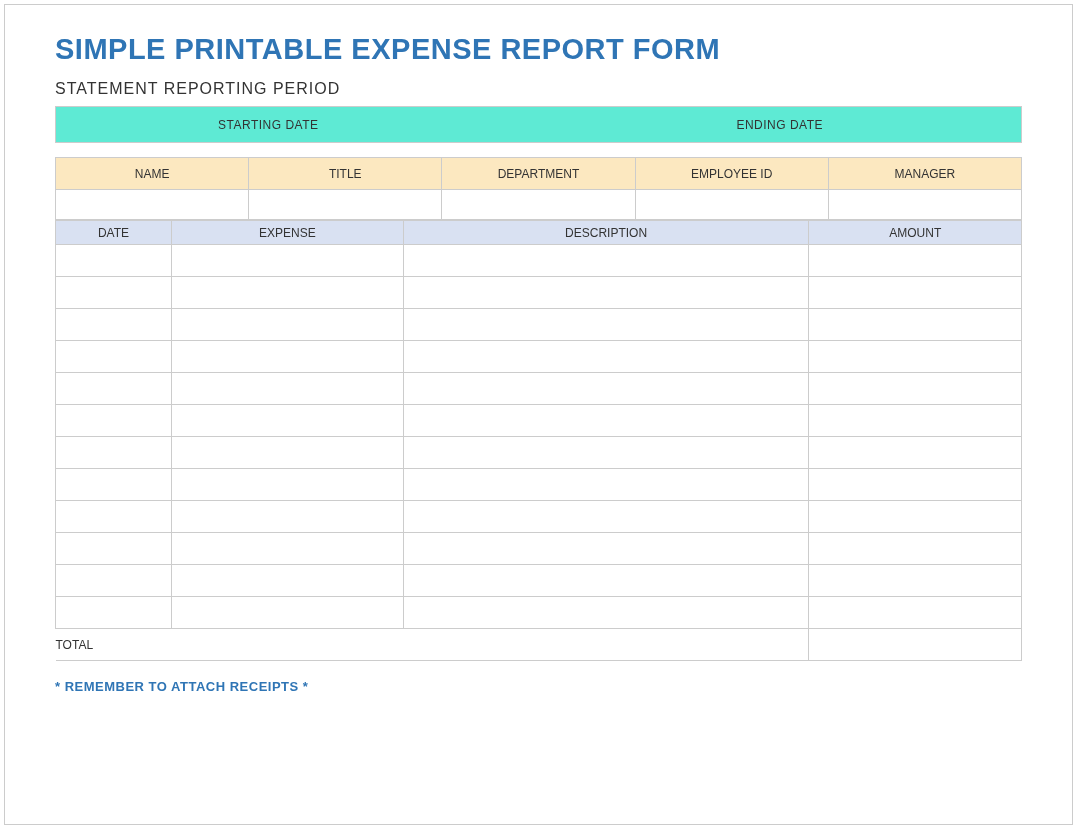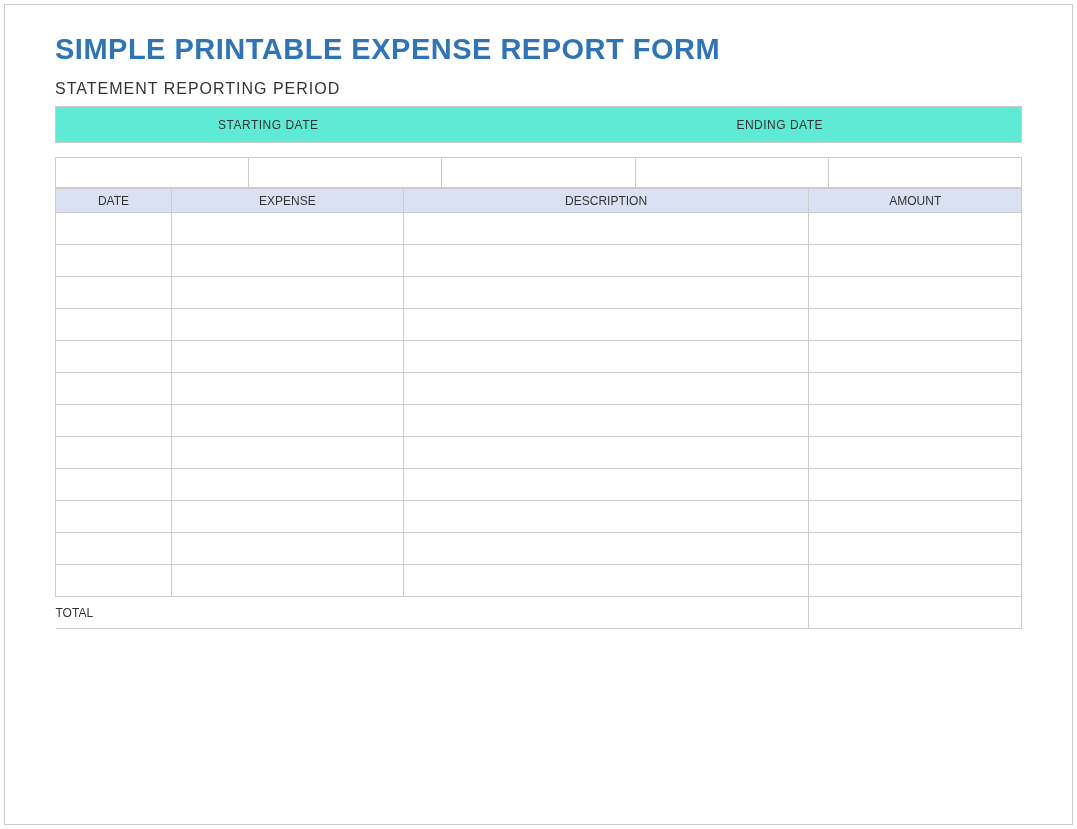--- a/index.html
+++ b/index.html
@@ -120,20 +120,27 @@
         <tr>
       <th class="noborder-right">STARTING DATE</th>
       <th class="noborder-left noborder-right"></th>
       <th class="noborder-left">ENDING DATE</th>
     </tr>
   </tbody>
     </table>
 
   <table class="employee-table">
     <tbody>
+        <tr>
+      <th>NAME</th>
+      <th>TITLE</th>
+      <th>DEPARTMENT</th>
+      <th>EMPLOYEE ID</th>
+      <th>MANAGER</th>
+    </tr>
     <tr>
       <td></td>
       <td></td>
       <td></td>
       <td></td>
       <td></td>
     </tr>
   </tbody>
     </table>
 
@@ -228,14 +235,15 @@
         </tr>
       </tbody>
     <tfoot>
       <tr>
         <td colspan="3" class="total-label">TOTAL</td>
         <td class="total-amount"></td>
       </tr>
     </tfoot>
   </table>
 
+  <div class="footnote">* REMEMBER TO ATTACH RECEIPTS *</div>
 
 </div>
 
 </body></html>

